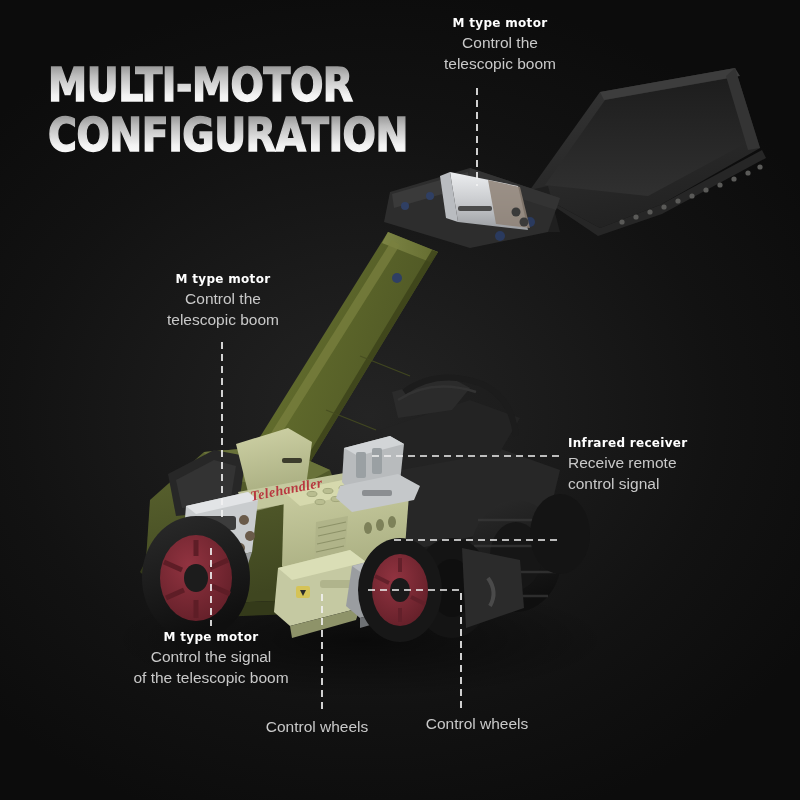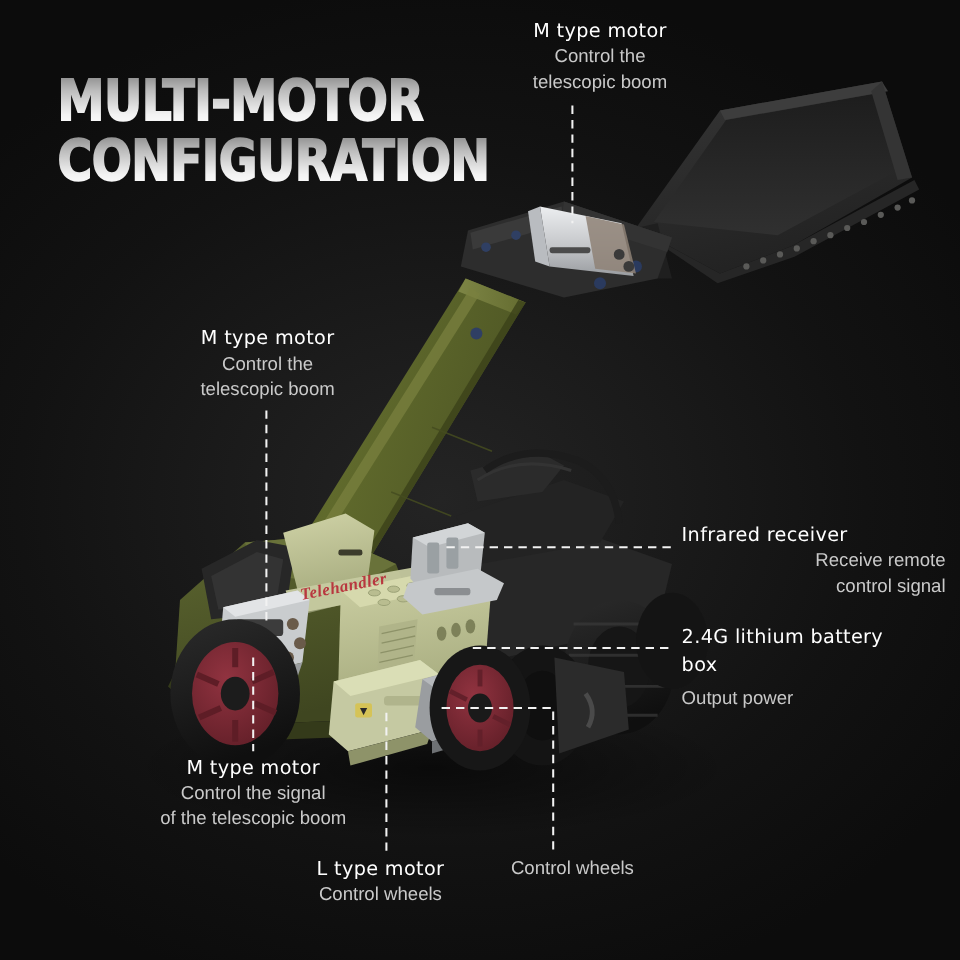--- a/index.html
+++ b/index.html
@@ -27,21 +27,21 @@
     -webkit-background-clip:text;background-clip:text;
     color:transparent;-webkit-text-fill-color:transparent;
     font-stretch:condensed;
   }
   #title .tl2{margin-top:4px;}
 
   
   .callout{position:absolute;color:#d6d6d6;}
   .callout .hd{
     font-family:"DejaVu Sans",sans-serif;
-    font-weight:400;font-size:16px;color:#ffffff;
+    font-weight:700;font-size:12px;color:#ffffff;
     letter-spacing:0.3px;white-space:nowrap;
   }
   .callout .hd.wrapper{white-space:normal;line-height:1.42;}
   .callout .bd{
     font-family:Liberation Sans, sans-serif;
     font-weight:400;font-size:15.5px;color:#c9c9c9;
     line-height:1.34;margin-top:3px;white-space:pre-line;
   }
   .ta-c{text-align:center;}
   .ta-l{text-align:left;}
@@ -374,38 +374,32 @@
   </div>
 
   <div class="callout ta-c" id="co-midleft">
     <div class="hd">M type motor</div>
     <div class="bd">Control the
 telescopic boom</div>
   </div>
 
   <div class="callout ta-l" id="co-ir">
     <div class="hd">Infrared receiver</div>
-    <div class="bd" style="text-align:right;">Receive remote
+    <div class="bd" style="text-align:left;">Receive remote
 control signal</div>
   </div>
 
-  <div class="callout ta-l" id="co-batt">
-    <div class="hd wrapper">2.4G lithium
-battery box</div>
-    <div class="bd" style="margin-top:8px;">Output power</div>
-  </div>
 
   <div class="callout ta-c" id="co-lift">
     <div class="hd">M type motor</div>
     <div class="bd">Control the signal
 of the telescopic boom</div>
   </div>
 
   <div class="callout ta-c" id="co-lmotor">
-    <div class="hd">L type motor</div>
     <div class="bd">Control wheels</div>
   </div>
 
   <div class="callout ta-c" id="co-servo">
     <div class="bd">Control wheels</div>
   </div>
 
 </div>
 
 </body></html>

